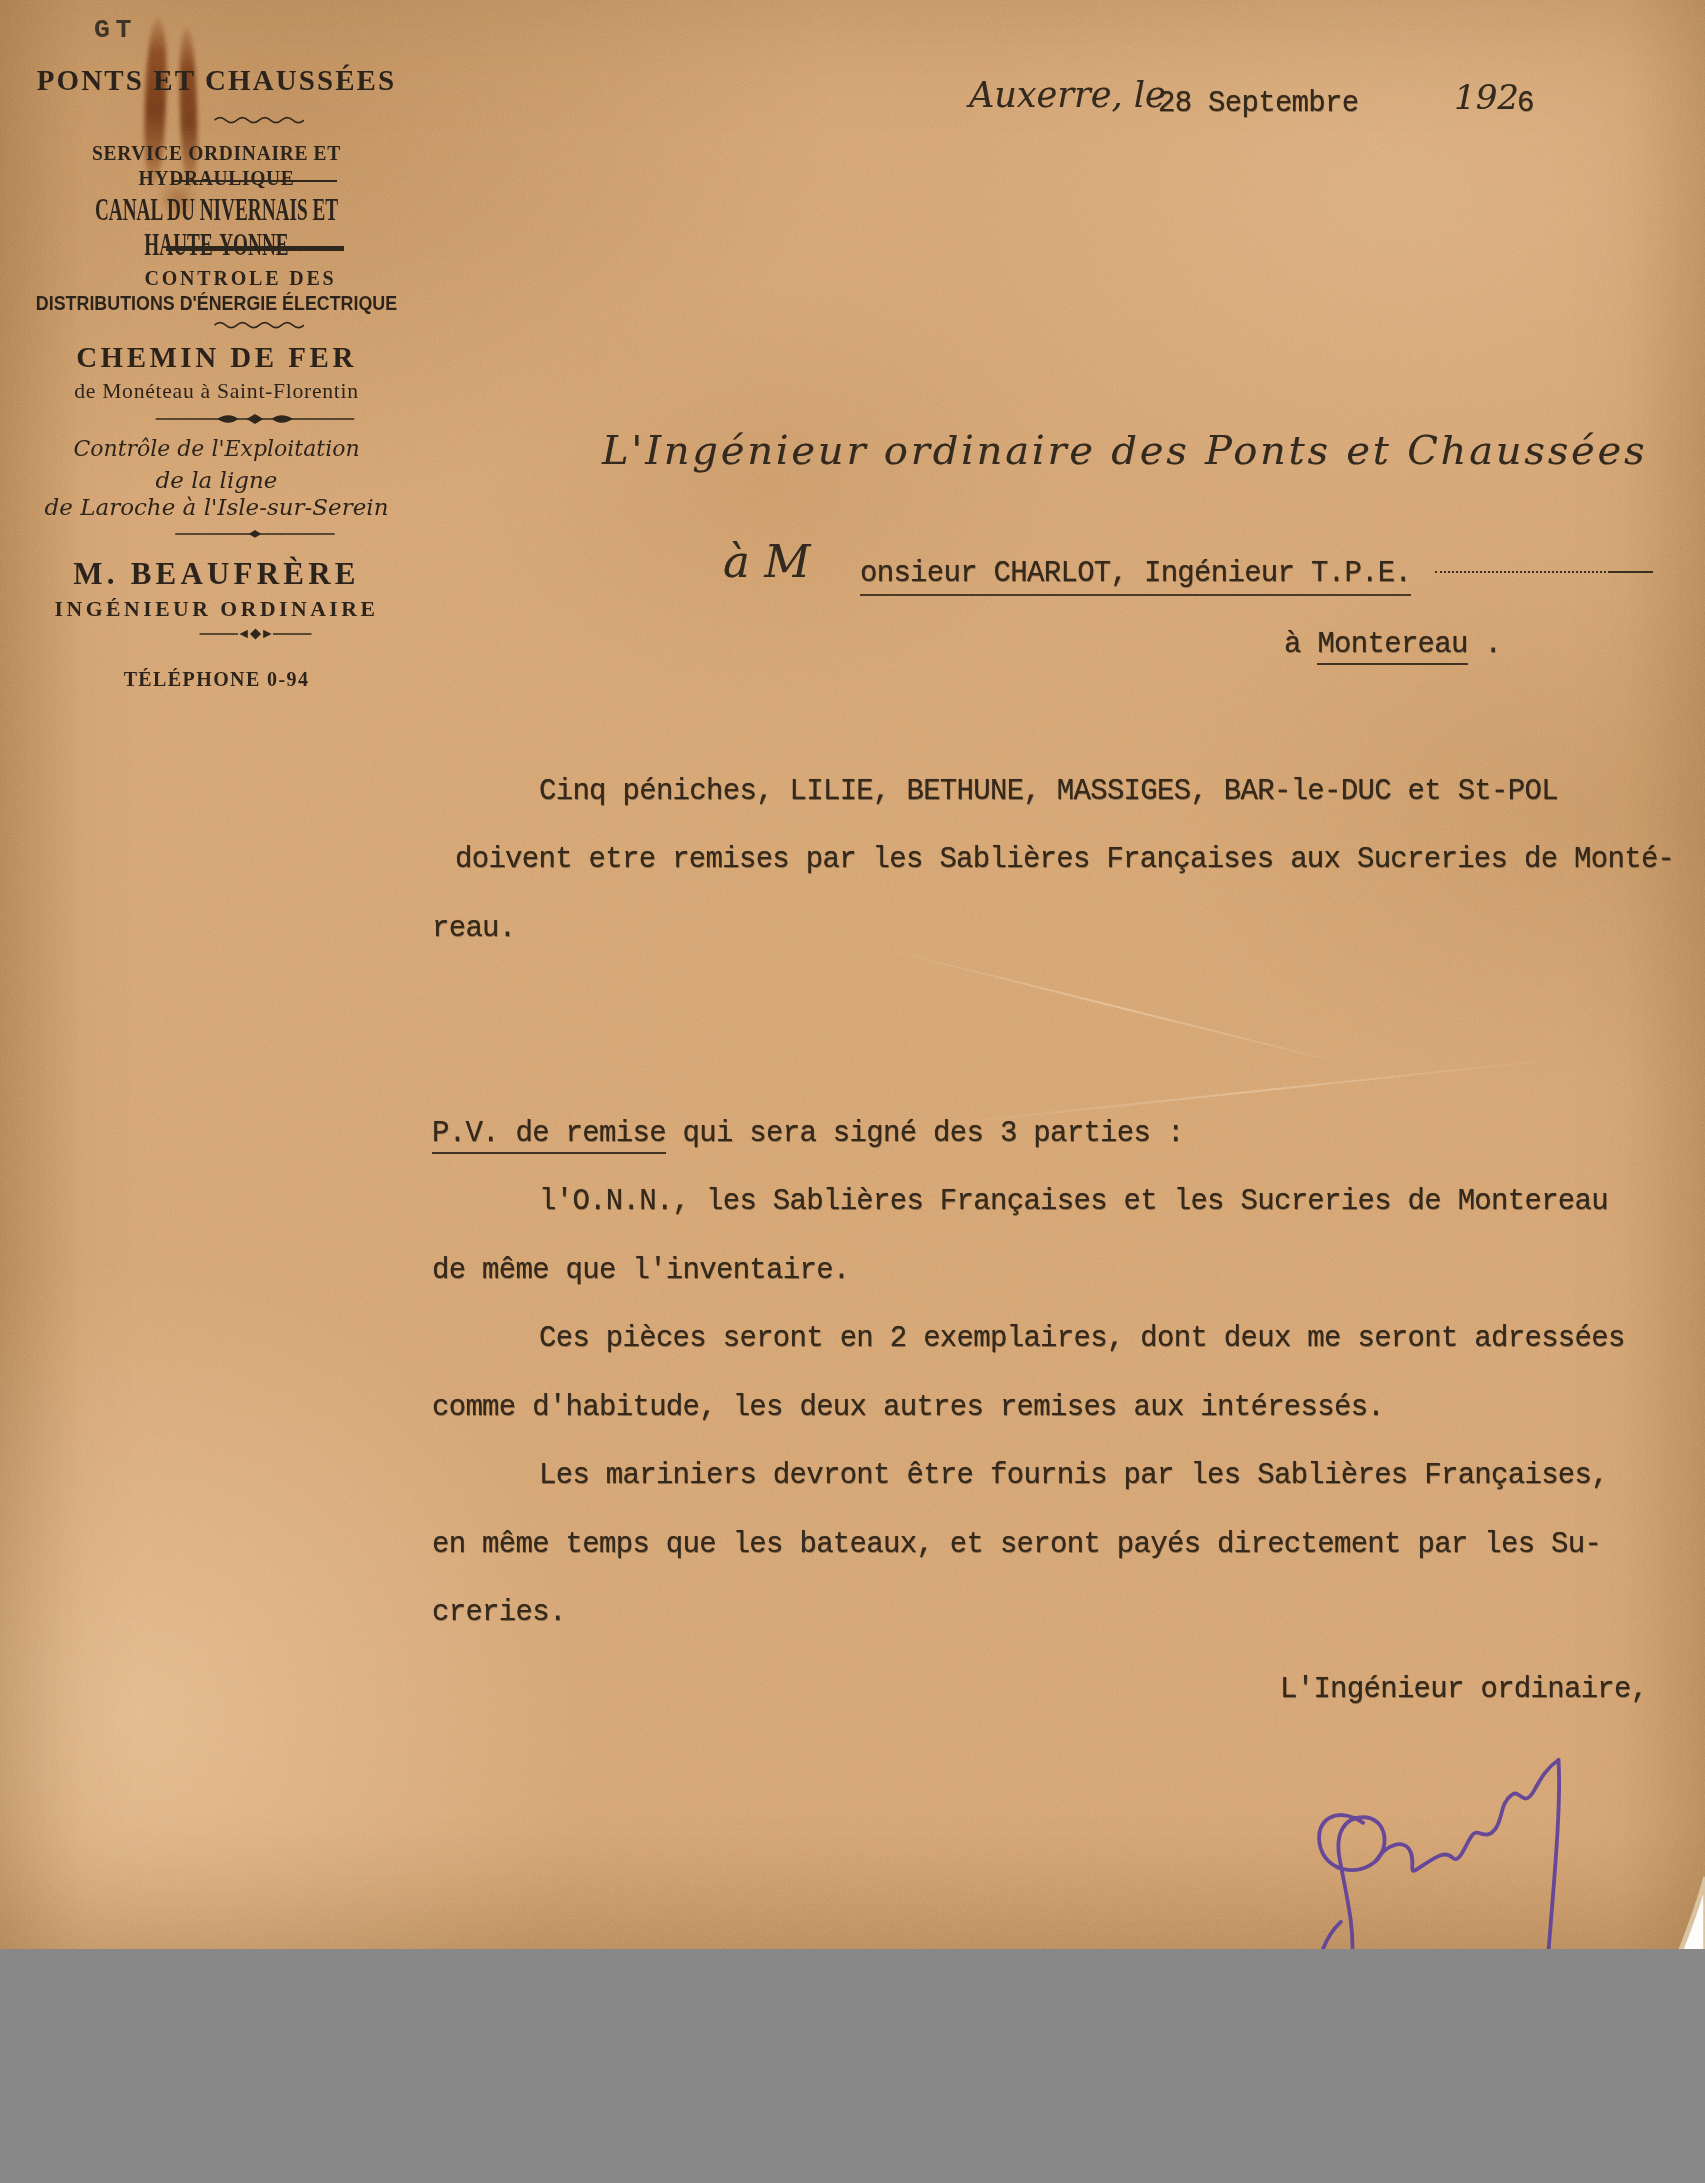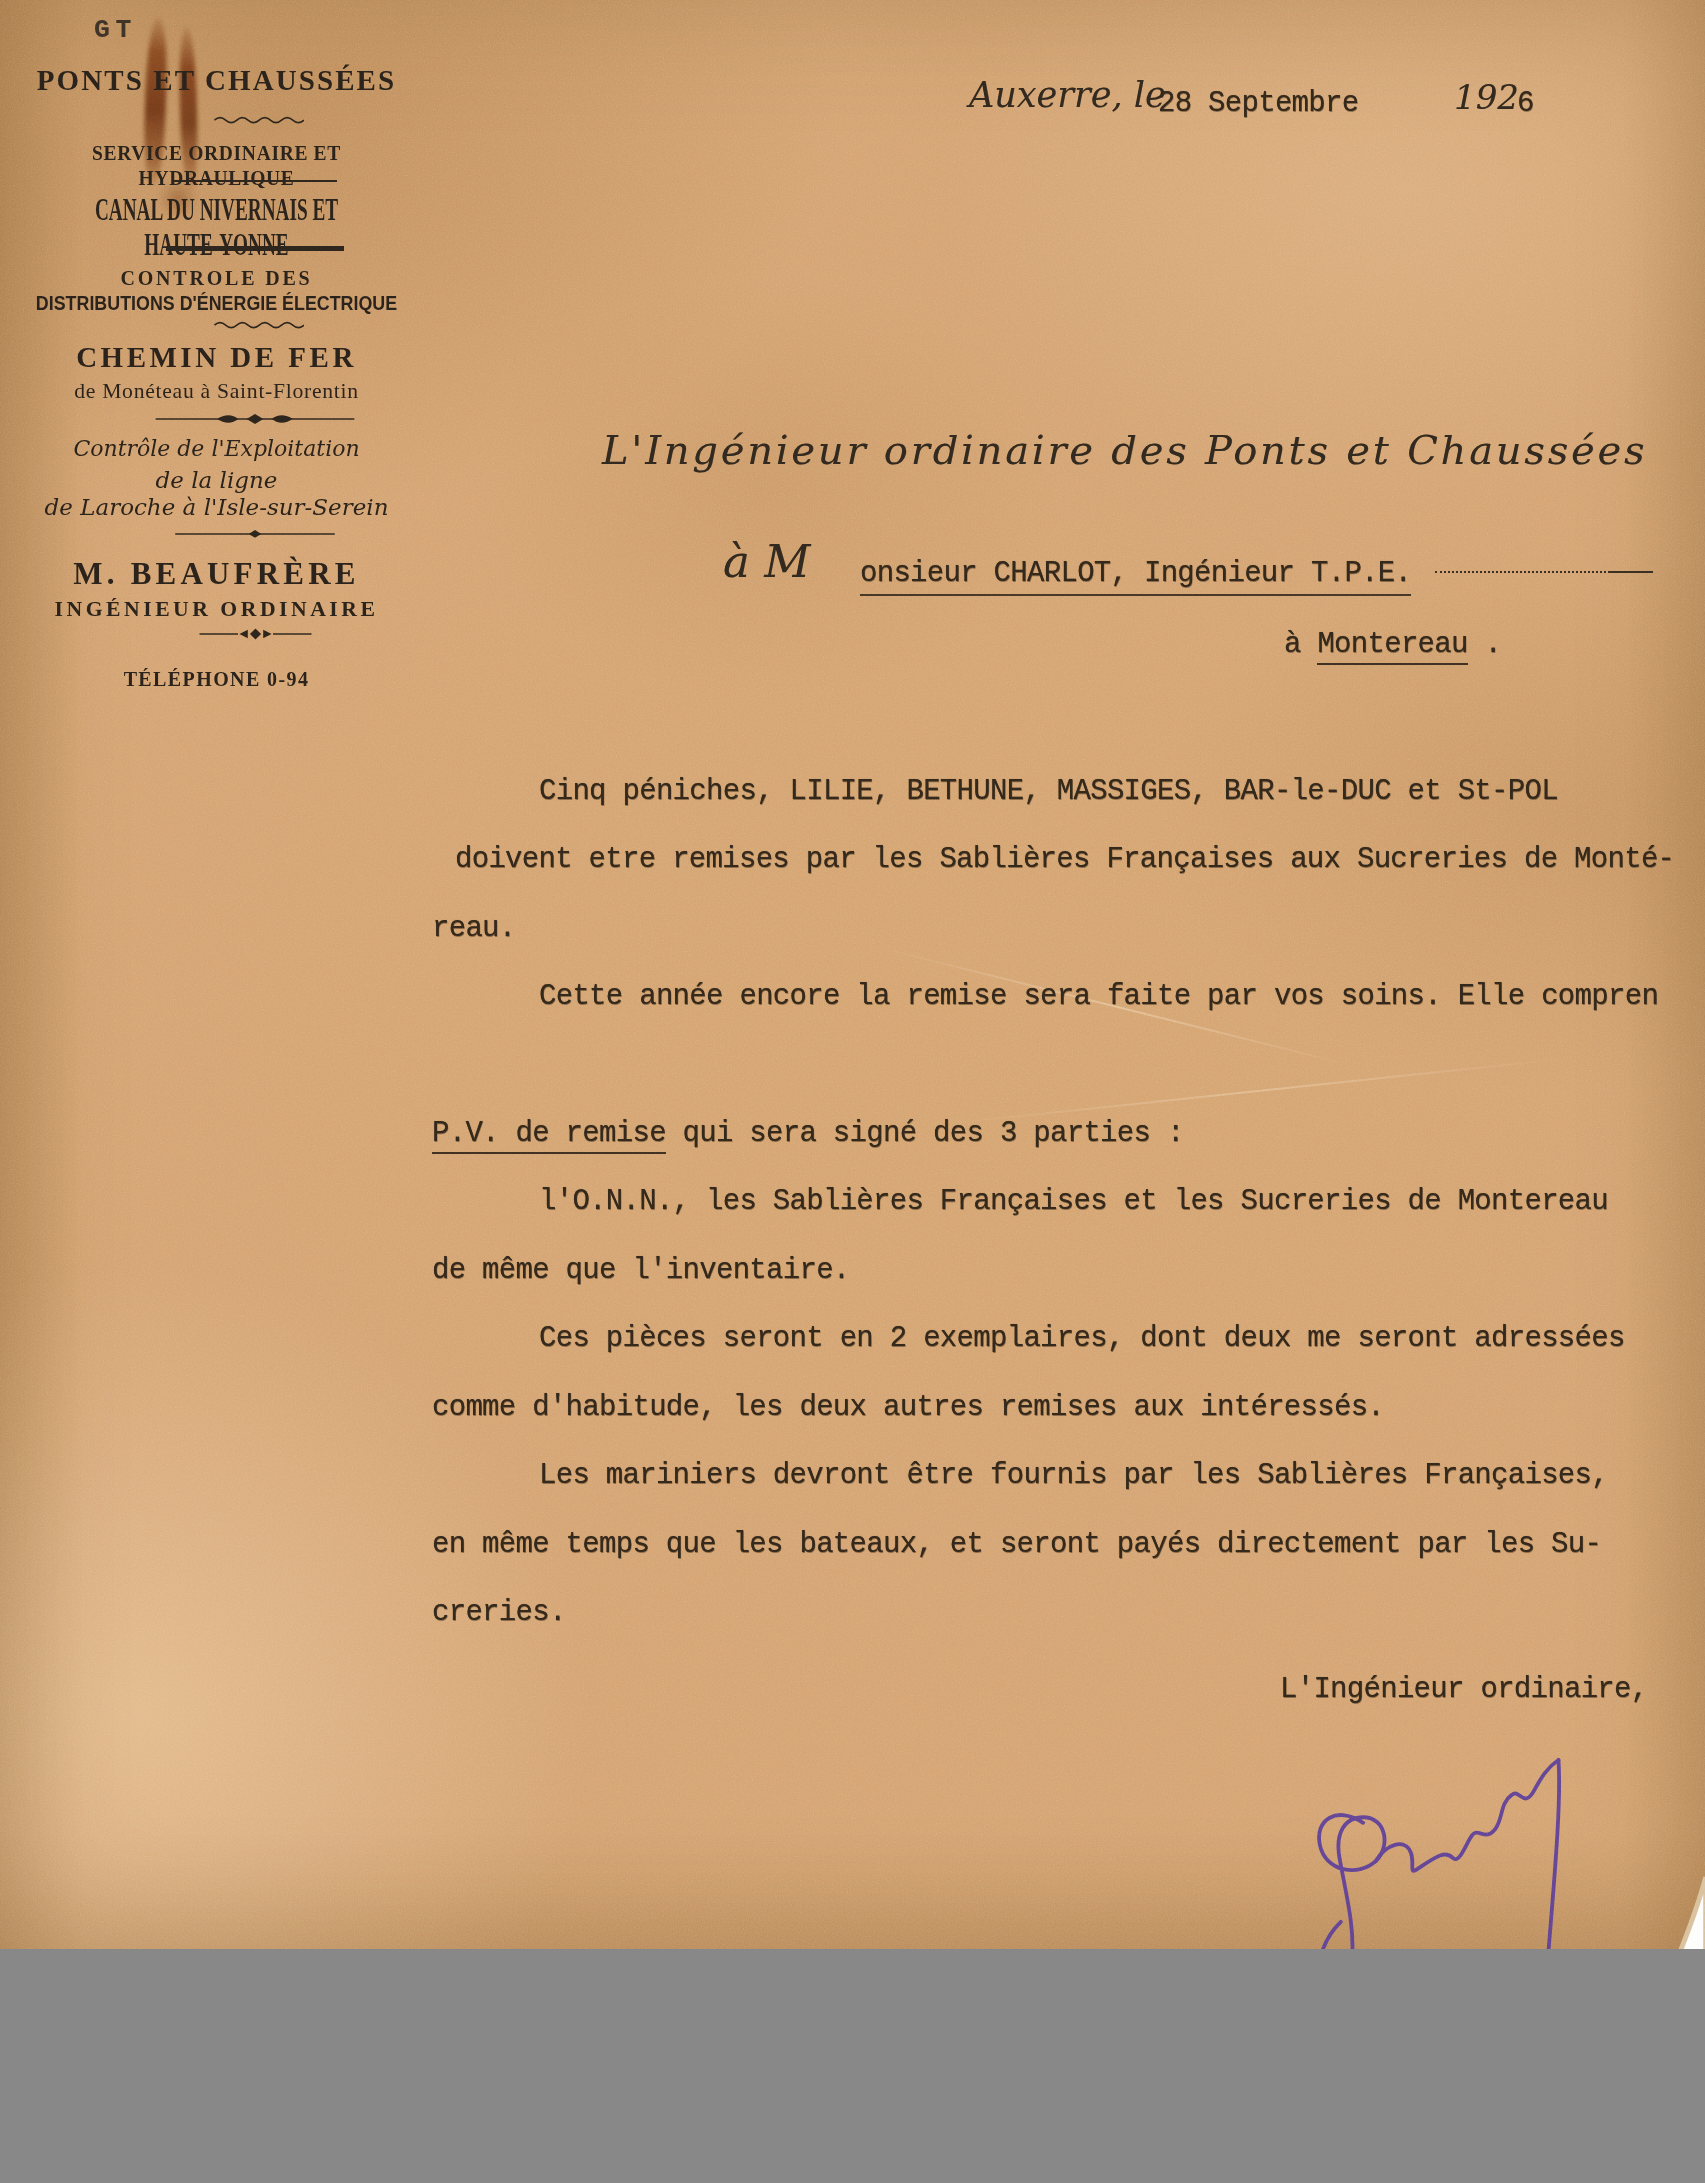--- a/index.html
+++ b/index.html
@@ -71,21 +71,21 @@
   </svg>
 
   <div class="lh serifb" style="top:141px;font-size:21px;letter-spacing:0.7px;transform:scaleX(0.93);">SERVICE ORDINAIRE ET HYDRAULIQUE</div>
 
   <div class="rule" style="left:173px;top:180px;width:164px;height:2.1px;"></div>
 
   <div class="lh serifb" style="top:198px;font-size:26px;transform:scale(0.74,1.18);transform-origin:center;">CANAL DU NIVERNAIS ET HAUTE-YONNE</div>
 
   <div class="rule" style="left:166px;top:246px;width:178px;height:4.9px;"></div>
 
-  <div class="lh serifb" style="top:267px;font-size:20px;letter-spacing:2.8px;">CONTROLE DES</div>
+  <div class="lh serifb" style="top:267px;font-size:20px;letter-spacing:2.8px;padding-left:24px;">CONTROLE DES</div>
   <div class="lh" style="top:291px;font-family:'Liberation Sans',sans-serif;font-weight:bold;font-size:21px;transform:scaleX(0.85);">DISTRIBUTIONS D'ÉNERGIE ÉLECTRIQUE</div>
 
   <svg class="abs" style="left:213px;top:321px;" width="91" height="8.4" viewBox="0 0 130 12">
     <path d="M2 6 q 8 -7 16 0 t 16 0 t 16 0 t 16 0 t 16 0 t 16 0 t 16 0 t 16 0" stroke="#2b241c" fill="none" stroke-width="2.4"></path>
   </svg>
 
   <div class="lh serifb" style="top:341px;font-size:29px;letter-spacing:3.5px;">CHEMIN DE FER</div>
   <div class="lh" style="top:379px;font-size:21.7px;letter-spacing:0.7px;">de Monéteau à Saint-Florentin</div>
 
   <svg class="abs" style="left:150px;top:412px;" width="210" height="12.6" viewBox="0 0 300 18">
@@ -128,21 +128,20 @@
   <div class="abs" style="left:1610px;top:571px;width:43px;border-bottom:2.8px solid #372c20;"></div>
 
   <div class="abs bline" style="left:1284px;top:630px;">
     <span>à </span><span class="u">Montereau</span><span> .</span>
   </div>
 
   <div class="bline" style="left:539px;top:777px;">Cinq péniches, LILIE, BETHUNE, MASSIGES, BAR-le-DUC et St-POL</div>
   <div class="bline" style="left:455px;top:845px;">doivent etre remises par les Sablières Françaises aux Sucreries de Monté-</div>
   <div class="bline" style="left:432px;top:914px;">reau.</div>
 
-  <div class="bline" style="left:539px;top:982px;">Cette année encore la remise sera faite par vos soins. Elle compren</div>
   <div class="bline" style="left:432px;top:1119px;">
     <span class="u">P.V. de remise</span><span> qui sera signé des 3 parties :</span>
   </div>
 
   <div class="bline" style="left:539px;top:1187px;">l'O.N.N., les Sablières Françaises et les Sucreries de Montereau</div>
   <div class="bline" style="left:432px;top:1256px;">de même que l'inventaire.</div>
 
   <div class="bline" style="left:539px;top:1324px;">Ces pièces seront en 2 exemplaires, dont deux me seront adressées</div>
   <div class="bline" style="left:432px;top:1393px;">comme d'habitude, les deux autres remises aux intéressés.</div>
 

